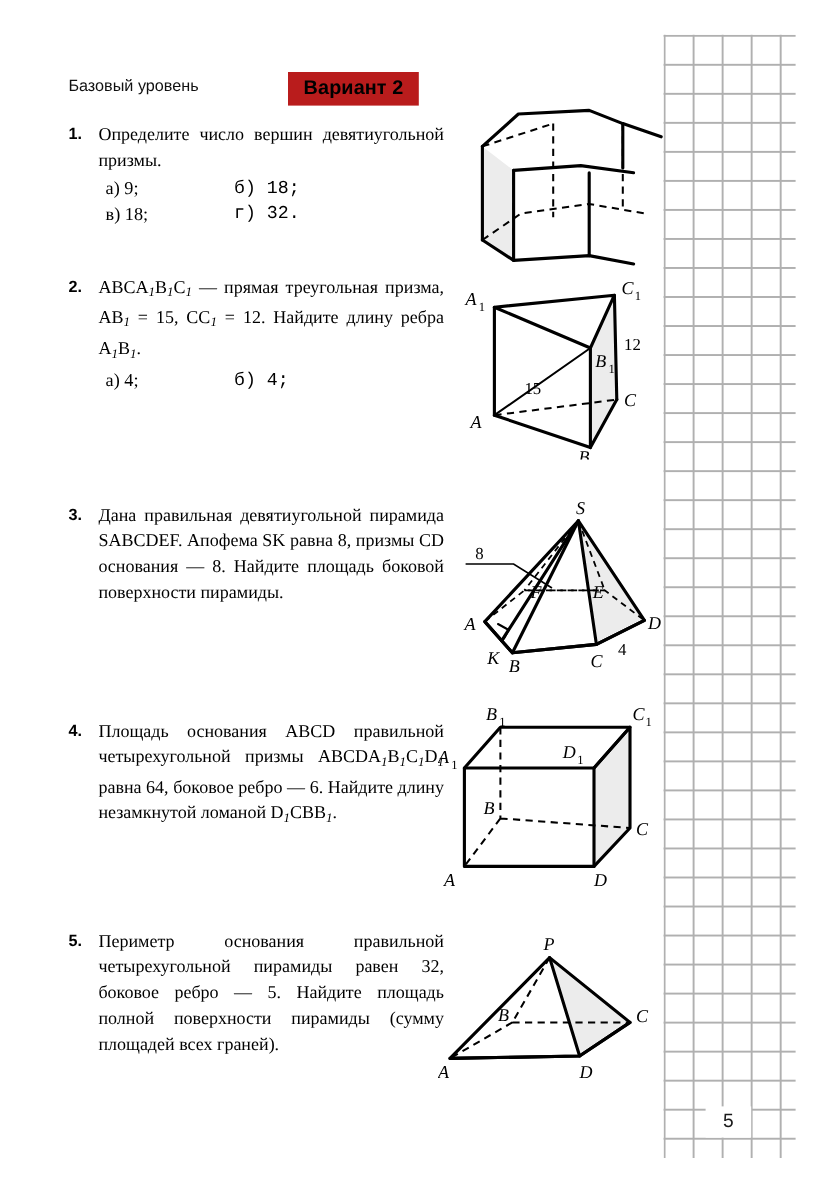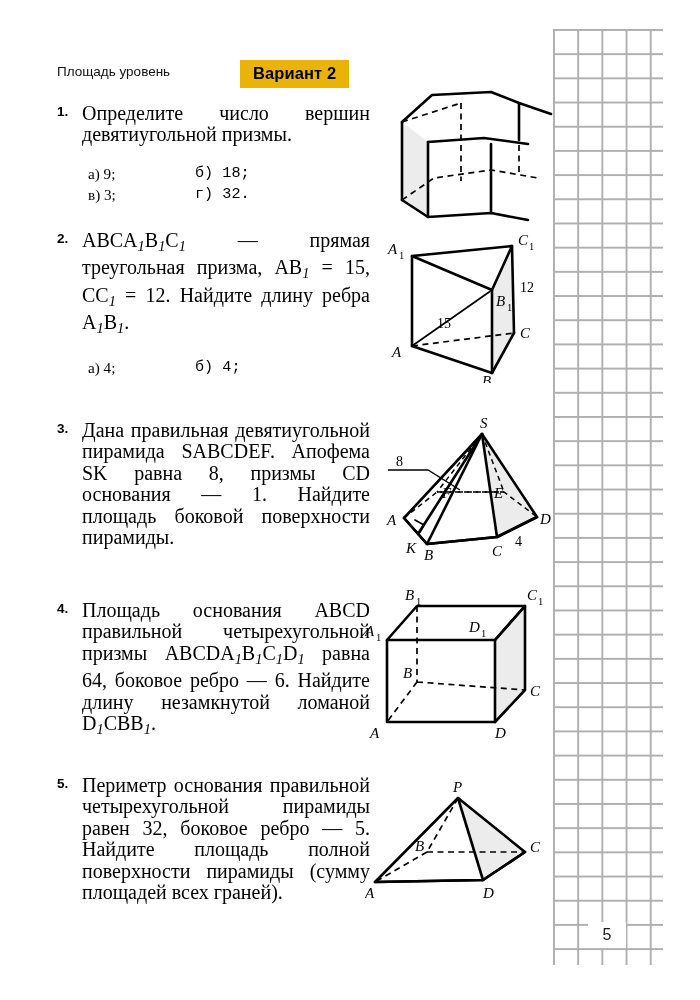--- a/index.html
+++ b/index.html
@@ -57,21 +57,21 @@
     top: 4px;
     font-family: "Liberation Sans", sans-serif;
     font-size: 13.5px;
     color: #111;
   }
   #variant-badge {
     position: absolute;
     left: 183px;
     top: 0px;
     padding: 4px 13px 5px 13px;
-    background: #eab308;
+    background: #b91c1c;
     font-family: "Liberation Sans", sans-serif;
     font-weight: bold;
     font-size: 16.5px;
     color: #000;
     letter-spacing: 0.1px;
   }
 
   
   .problem {
     position: absolute;
@@ -89,28 +89,28 @@
     text-align: left;
   }
   .prob-body {
     position: absolute;
     left: 25px;
     top: 0;
     width: 288px;
   }
   .prob-text {
     font-family: "Liberation Serif", serif;
-    font-size: 20px;
+    font-size: 15px;
     line-height: 21.4px;
     text-align: justify;
     text-justify: inter-word;
     white-space: pre-line;
   }
   .answers {
-    margin-top: 17px;
+    margin-top: 1px;
     font-family: "Liberation Serif", serif;
     font-size: 15.2px;
     line-height: 21.4px;
   }
   .answers .row {
     display: block;
     position: relative;
     height: 21.4px;
   }
   .answers .a-left {
@@ -159,35 +159,35 @@
   .shade { fill: #ececec; stroke: none; }
   .leader{ stroke: #000; stroke-width: 1.4; fill: none; }
 </style>
 </head>
 <body>
 
 <div id="grid-panel"></div>
 <div id="page-number">5</div>
 
 <div id="header">
-  <div id="header-level">Площадь уровень</div>
+  <div id="header-level">Базовый уровень</div>
   <div id="variant-badge">Вариант 2</div>
 </div>
 
 <div class="problem" style="top:103px;">
   <div class="prob-num">1.</div>
   <div class="prob-body">
     <div class="prob-text">Определите число вершин девятиугольной призмы.</div>
     <div class="answers">
       <span class="row">
         <span class="a-left">а) 9;</span>
         <span class="a-right">б) 18;</span>
       </span>
       <span class="row">
-        <span class="a-left">в) 3;</span>
+        <span class="a-left">в) 18;</span>
         <span class="a-right">г) 32.</span>
       </span>
     </div>
   </div>
 </div>
 
 <div class="figure" style="left:388px; top:78px;">
   <svg width="168" height="145" viewBox="0 0 168 145">
 
     <polygon class="shade" points="14,44 14,122 40,139 40,64"></polygon>
@@ -252,21 +252,21 @@
     <text class="flab" x="138" y="110">C</text>
     <text class="flab" x="100" y="158">B</text>
     <text class="fnum" x="55" y="100">15</text>
     <text class="fnum" x="138" y="64">12</text>
   </svg>
 </div>
 
 <div class="problem" style="top:420px;">
   <div class="prob-num">3.</div>
   <div class="prob-body">
-    <div class="prob-text" id="p3text"><span>Дана правильная девятиугольной пирамида </span><span class="it">SABCDEF</span><span>. Апофема </span><span class="it">SK</span><span> равна 8, призмы </span><span class="it">CD</span><span> основания — 1. Найдите площадь боковой поверхности пирамиды.</span></div>
+    <div class="prob-text" id="p3text"><span>Дана правильная девятиугольной пирамида </span><span class="it">SABCDEF</span><span>. Апофема </span><span class="it">SK</span><span> равна 8, призмы </span><span class="it">CD</span><span> основания — 8. Найдите площадь боковой поверхности пирамиды.</span></div>
   </div>
 </div>
 
 <div class="figure" style="left:382px; top:412px;">
   <svg width="175" height="150" viewBox="0 0 175 150">
 
     <polygon class="shade" points="100,22 115,125 155,105"></polygon>
 
     <path class="dashf" d="M22,106 L55,80 L122,80 L155,105"></path>
     <path class="dashf" d="M55,80 L122,80"></path>

